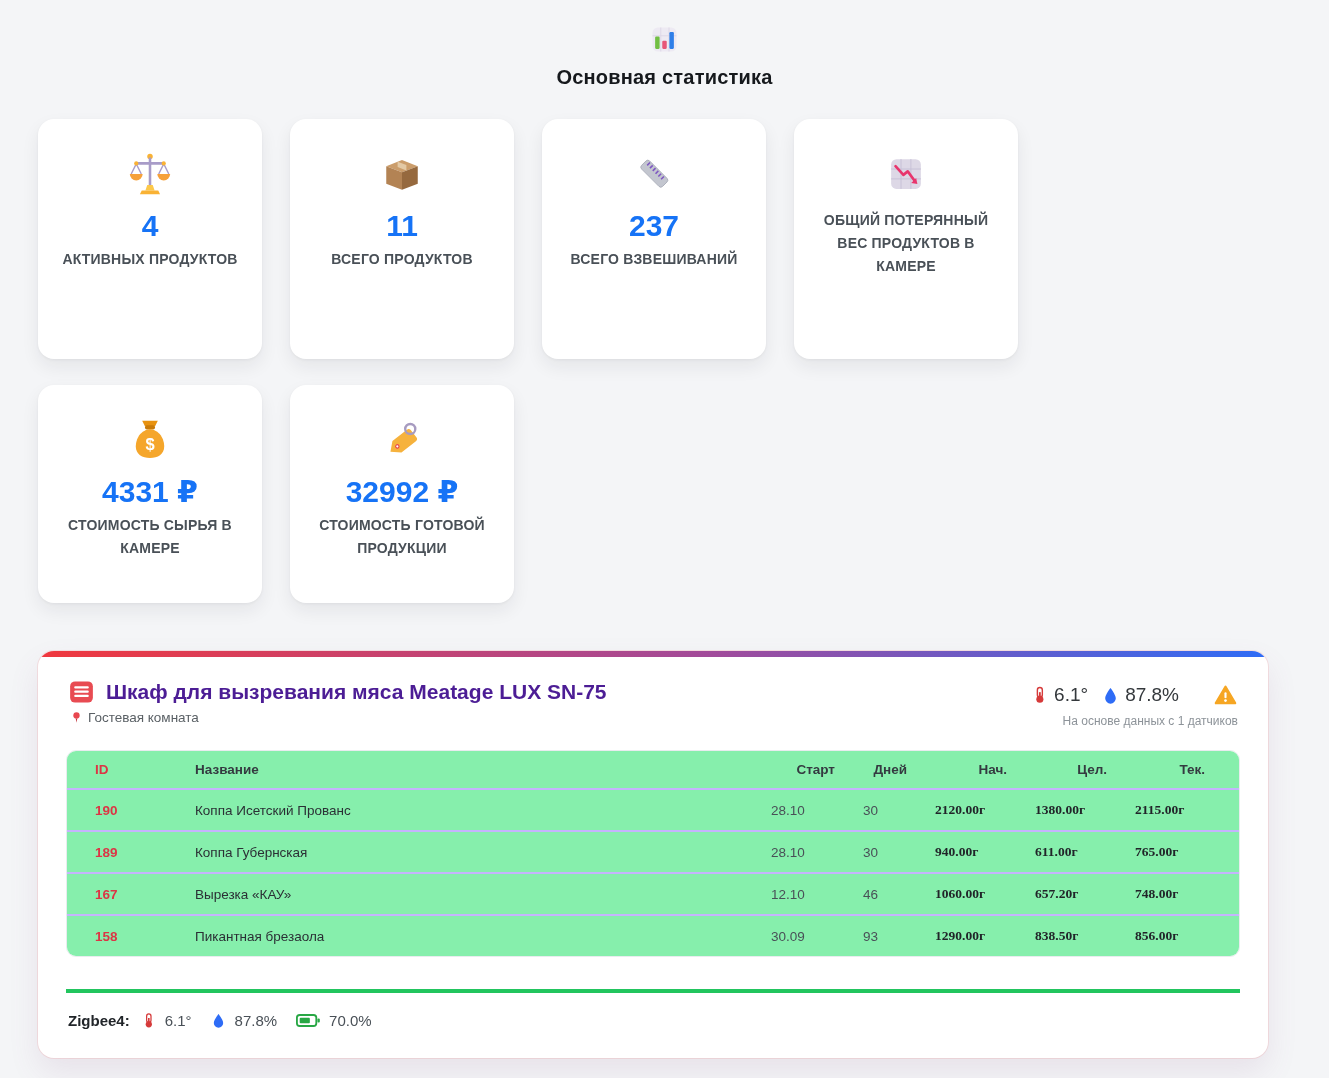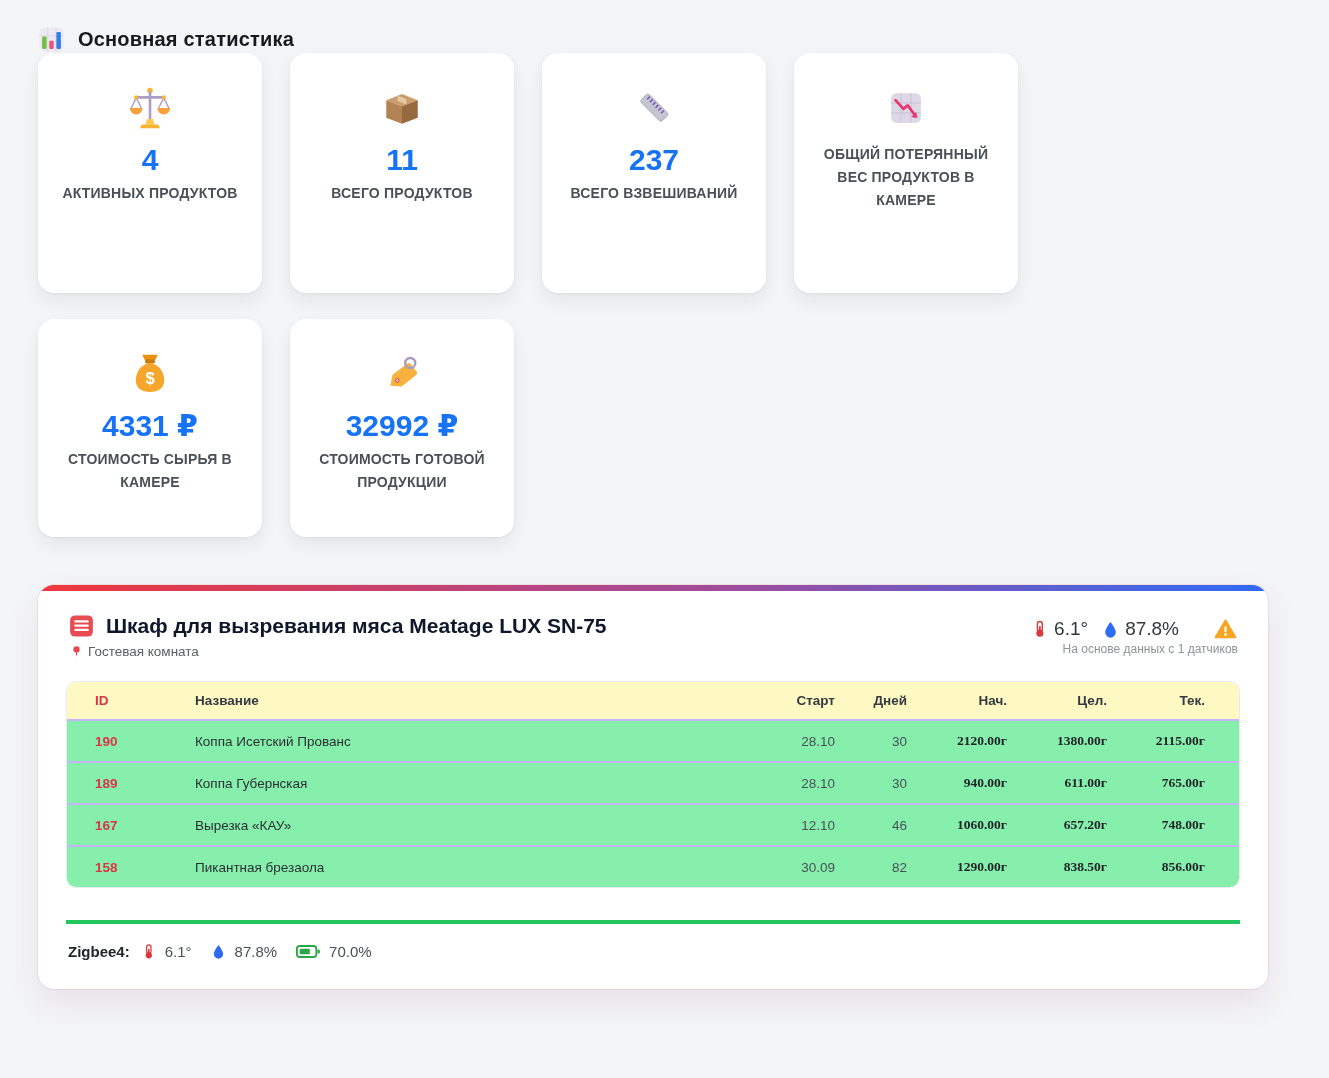--- a/index.html
+++ b/index.html
@@ -6,21 +6,21 @@
   body{
     width:1329px;height:1078px;
     background:#f4f5f7;
     font-family:"Liberation Sans","DejaVu Sans",sans-serif;
     color:#212529;
     overflow:hidden;
   }
   .page{padding:26px 38px 0;}
 
   
-  .stats-header{display:flex;align-items:center;gap:13px;}
+  .stats-header{display:flex;align-items:center;gap:13px;margin-bottom:30px;flex-direction:column;}
   .stats-header h1{margin:0;font-size:20px;font-weight:700;color:#16191d;letter-spacing:.2px;}
 
   
   .cards-grid{display:grid;grid-template-columns:repeat(5,224px);gap:28px;margin-bottom:26px;}
   .cards-grid.row2{grid-template-columns:repeat(2,224px);margin-bottom:0;}
   .card{
     box-sizing:border-box;background:#fff;border-radius:16px;
     box-shadow:0 1px 3px rgba(30,35,45,.05),0 8px 18px rgba(30,35,45,.07);
     padding:32px 20px 18px;text-align:center;
   }
@@ -31,38 +31,38 @@
   .card-label{margin-top:4px;font-size:14px;font-weight:700;color:#495057;line-height:1.65;letter-spacing:.2px;}
 
   
   .cabinet-card{
     width:1230px;margin-top:48px;background:#fff;border-radius:16px;overflow:hidden;
     box-shadow:0 0 0 1px rgba(240,110,110,.16),0 14px 30px rgba(140,90,140,.12);
   }
   .gradient-bar{height:6px;background:linear-gradient(90deg,#f0383e 0%,#a14b9b 55%,#2e6cf6 100%);}
   .cabinet-header{display:flex;justify-content:space-between;align-items:flex-start;padding:22px 30px 14px;}
   .cabinet-title-row{display:flex;align-items:center;gap:11px;}
-  .cabinet-title-row h2{margin:0;font-size:21px;font-weight:700;color:#0f172a;}
+  .cabinet-title-row h2{margin:0;font-size:21px;font-weight:700;color:#4c1d95;}
   .cabinet-location{margin-top:5px;padding-left:3px;display:flex;align-items:center;gap:6px;font-size:13.5px;color:#5a6065;}
   .cabinet-climate{text-align:right;padding-top:4px;}
   .climate-row{display:flex;align-items:center;gap:6px;justify-content:flex-end;font-size:19px;color:#34383c;}
   .climate-row .val{margin-right:8px;}
   .warning-wrap{margin-left:20px;display:flex;align-items:center;}
-  .sensors-note{margin-top:1px;font-size:12px;color:#8d9399;}
+  .sensors-note{margin-top:7px;font-size:12px;color:#8d9399;}
 
   
   .table-wrap{margin:8px 28px 0;border:1px solid #e9ecef;border-radius:10px;overflow:hidden;}
   table{width:100%;border-collapse:collapse;font-size:13.5px;}
-  thead th{background:#fef9c3;padding:11px 14px;text-align:left;font-weight:700;color:#343a40;}
+  thead th{background:#86efac;padding:11px 14px;text-align:left;font-weight:700;color:#343a40;}
   thead th.num{text-align:right;}
   thead th.id-col{color:#dc3545;padding-left:28px;width:72px;}
   tbody td{padding:12px 14px;border-top:2px solid #c4b5fd;background:#86efac;}
   td.id-cell{color:#dc3545;font-weight:700;padding-left:28px;}
   td.name-cell{color:#2b3035;font-weight:500;}
-  td.num{text-align:right;color:#495057;}
+  td.num{text-align:left;color:#495057;}
   td.num.bold{font-weight:700;color:#212529;font-family:Liberation Serif, serif;}
   col.c-start{width:92px;}col.c-days{width:72px;}col.c-init{width:100px;}col.c-targ{width:100px;}col.c-curr{width:118px;}
   th.last,td.last{padding-right:34px;}
 
   
   .cabinet-footer{margin:32px 28px 0;border-top:4px solid #22c55e;padding:17px 2px 27px;
     display:flex;align-items:center;gap:9px;font-size:15px;color:#495057;}
   .sensor-name{font-weight:700;color:#212529;margin-right:2px;}
   .sensor-val{margin-right:10px;}
 
@@ -280,21 +280,21 @@
             <td class="num">12.10</td>
             <td class="num">46</td>
             <td class="num bold">1060.00г</td>
             <td class="num bold">657.20г</td>
             <td class="num bold last">748.00г</td>
           </tr>
           <tr>
             <td class="id-cell">158</td>
             <td class="name-cell">Пикантная брезаола</td>
             <td class="num">30.09</td>
-            <td class="num">82</td>
+            <td class="num">93</td>
             <td class="num bold">1290.00г</td>
             <td class="num bold">838.50г</td>
             <td class="num bold last">856.00г</td>
           </tr>
         </tbody>
       </table>
     </div>
 
     <div class="cabinet-footer">
       <span class="sensor-name">Zigbee4:</span>

